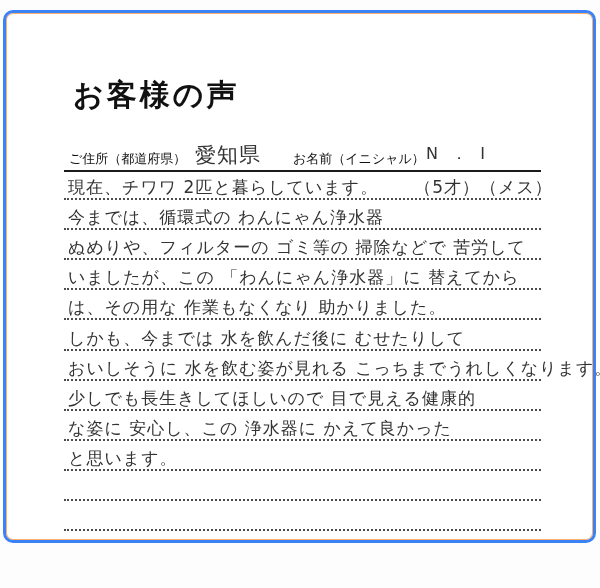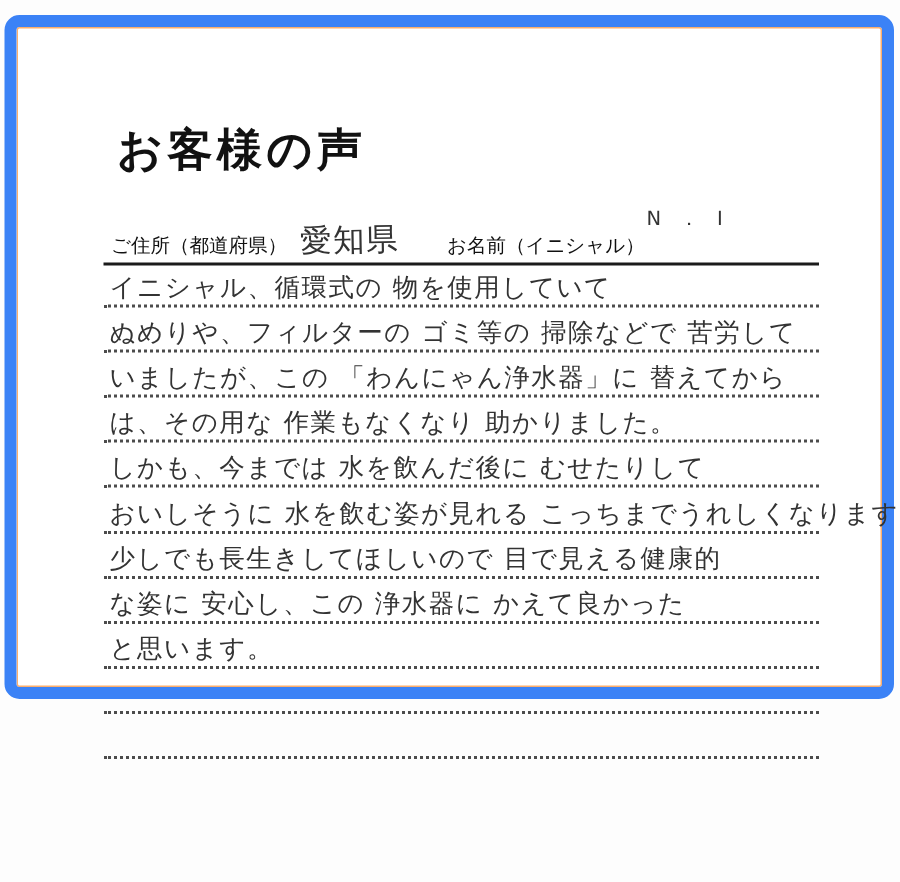--- a/index.html
+++ b/index.html
@@ -3,24 +3,24 @@
 <meta charset="utf-8">
 <style>
   html,body{margin:0;padding:0;}
   body{
     width:600px;height:588px;position:relative;
     background:#fdfdfd;
     font-family:"DejaVu Sans",sans-serif;
     overflow:hidden;
   }
   .card{
-    position:absolute;left:3px;top:10px;width:593px;height:456px;
+    position:absolute;left:3px;top:10px;width:593px;height:533px;
     box-sizing:border-box;
     background:#ffffff;
-    border:8px solid #3b82f6;
+    border:3px solid #3b82f6;
     border-radius:10px;
     box-shadow:inset 0 0 0 1px #fcae6b;
   }
   .title{
     position:absolute;left:67px;top:62px;margin:0;
     font-family:"DejaVu Serif","Liberation Serif",serif;
     font-weight:900;font-size:30px;letter-spacing:3px;color:#111;
     white-space:nowrap;
   }
   .formrow{
@@ -36,21 +36,21 @@
   .lbl-name{left:229px;}
   .hand{
     font-family:"DejaVu Sans",sans-serif;
     color:#333333;letter-spacing:1px;white-space:nowrap;
   }
   .val-address{
     position:absolute;left:131px;bottom:1px;font-size:21px;
     transform:rotate(-1deg);
   }
   .val-name{
-    position:absolute;left:362px;bottom:20px;font-size:13px;letter-spacing:4px;
+    position:absolute;left:362px;bottom:5px;font-size:16px;letter-spacing:4px;
   }
   .rules{
     position:absolute;left:58px;top:157px;width:477px;
   }
   .row{
     box-sizing:border-box;height:30.1px;
     border-bottom:2px dotted #4c4c4c;
     display:flex;align-items:flex-end;
     padding:0 0 2px 4px;
   }
@@ -67,21 +67,24 @@
 
   <div class="formrow">
     <span class="lbl lbl-address">ご住所（都道府県）</span>
     <span class="hand val-address">愛知県</span>
     <span class="lbl lbl-name">お名前（イニシャル）</span>
     <span class="hand val-name">N ． I</span>
   </div>
 
   <div class="rules">
     <div class="row">
-        <span class="hand">イニシャル、循環式の 物を使用していて</span>
+        <span class="hand">現在、チワワ 2匹と暮らしています。　　（5才）（メス）</span>
+      </div>
+    <div class="row">
+        <span class="hand">今までは、循環式の わんにゃん浄水器</span>
       </div>
     <div class="row">
         <span class="hand">ぬめりや、フィルターの ゴミ等の 掃除などで 苦労して</span>
       </div>
     <div class="row">
         <span class="hand">いましたが、この 「わんにゃん浄水器」に 替えてから</span>
       </div>
     <div class="row">
         <span class="hand">は、その用な 作業もなくなり 助かりました。</span>
       </div>

